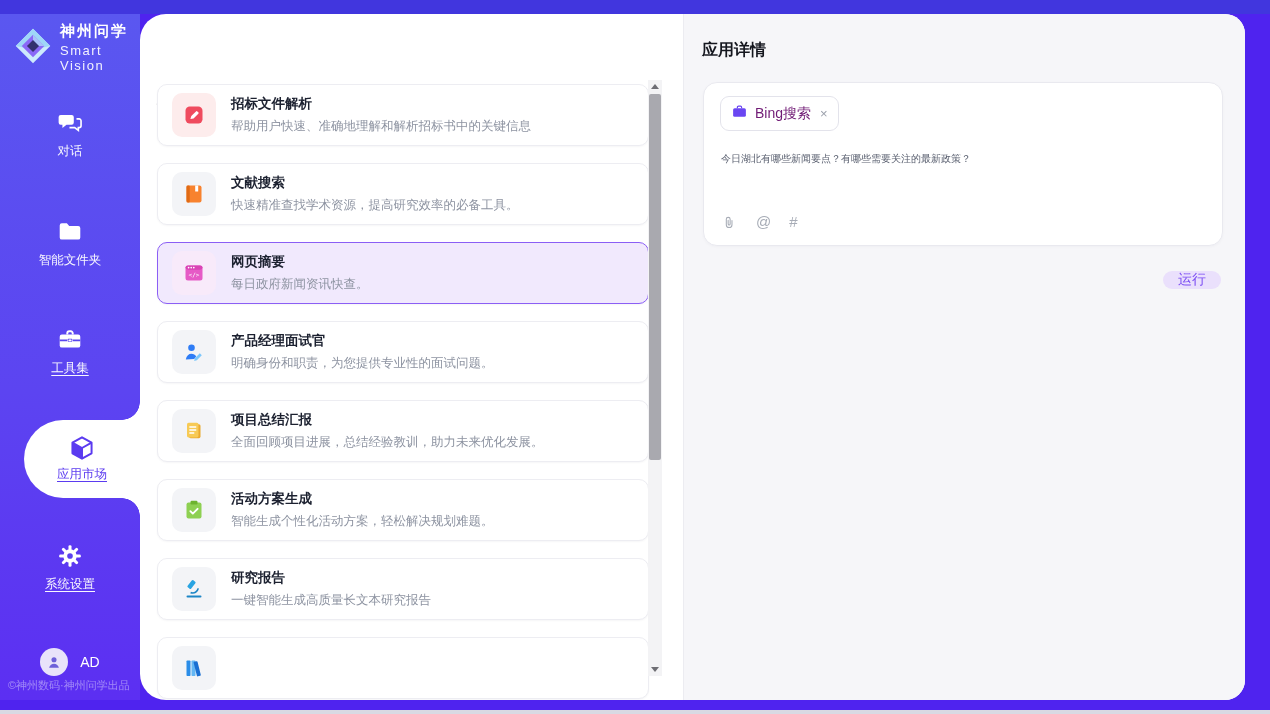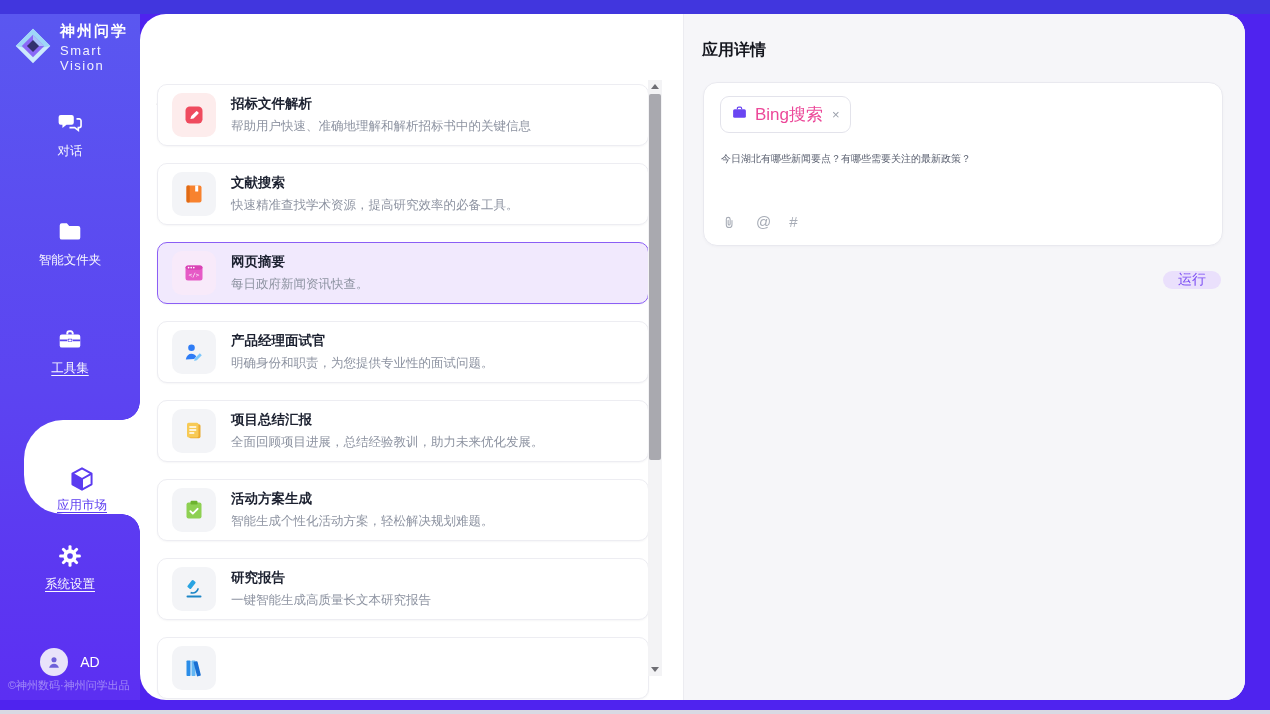--- a/index.html
+++ b/index.html
@@ -21,22 +21,22 @@
   .brand-tagline { color:rgba(255,255,255,.92); font-size:13px; letter-spacing:1.5px; margin-top:2px; }
   .nav-item { position:absolute; left:0; width:140px; display:flex; flex-direction:column;
     align-items:center; gap:7px; cursor:pointer; }
   .nav-item .nav-icon { width:28px; height:26px; display:flex; align-items:center; justify-content:center; }
   .nav-item .nav-label { color:rgba(255,255,255,.96); font-size:12.5px; }
   .nav-label.u { text-decoration:underline; text-underline-offset:3px; }
   .pos-dialogue { top:96px; }
   .pos-smart-folders { top:205px; }
   .pos-toolset { top:313px; }
   .pos-system-settings { top:529px; }
-  .nav-item.active { top:406px; left:24px; width:116px; height:94px;
-    background:#fff; border-radius:39px 0 0 39px; justify-content:flex-end; gap:5px; }
+  .nav-item.active { top:406px; left:24px; width:116px; height:78px;
+    background:#fff; border-radius:39px 0 0 39px; justify-content:center; gap:5px; }
   .nav-item.active .nav-label { color:#5b3bf0; }
   .nav-item.active::before, .nav-item.active::after {
     content:""; position:absolute; right:0; width:18px; height:18px; }
   .nav-item.active::before { top:-18px;
     background:radial-gradient(circle at 0 0, rgba(0,0,0,0) 17.5px, #fff 18px); }
   .nav-item.active::after { bottom:-18px;
     background:radial-gradient(circle at 0 100%, rgba(0,0,0,0) 17.5px, #fff 18px); }
   .user-row { position:absolute; left:0; top:634px; width:140px; display:flex;
     align-items:center; justify-content:center; gap:12px; cursor:pointer; }
   .avatar { width:28px; height:28px; border-radius:50%; background:#e8e3fa;
@@ -73,21 +73,21 @@
     background:#a9a9af; border-radius:2px; cursor:pointer; }
   
   .right-panel { position:absolute; left:543px; top:0; width:562px; height:686px;
     background:#f6f6f9; border-left:1px solid #ececf1; }
   .detail-title { left:18px; top:26px; }
   .composer { position:absolute; left:19px; top:68px; width:520px; height:164px;
     background:#fff; border:1px solid #e9e9ef; border-radius:14px;
     box-shadow:0 1px 3px rgba(25,25,60,.03); }
   .tool-tag { position:absolute; left:16px; top:13px; display:inline-flex; align-items:center;
     gap:7px; padding:6px 10px; border:1px solid #e3e3eb; border-radius:9px; background:#fff; cursor:pointer; }
-  .tag-label { font-size:17px; color:#ec4899;text-align:center; }
+  .tag-label { font-size:14px; color:#701a75;text-align:center; }
   .tag-close { color:#9ba0ab; font-size:13px; margin-left:2px; cursor:pointer; line-height:1; }
   .query { position:absolute; left:17px; top:69px; width:480px; font-size:10px; color:#5a6070; }
   .composer-actions { position:absolute; left:17px; bottom:14px; display:flex; gap:18px;
     align-items:center; color:#a7acb6; }
   .composer-actions .glyph { font-size:15px; cursor:pointer; }
   .composer-actions svg { display:block; cursor:pointer; }
   .run-btn { position:absolute; right:24px; top:257px; background:#eae0fc; color:#7b4df3;
     font-size:14px; padding:0 15px; border-radius:12px; border:none; cursor:pointer;
     font-family:inherit; }
 </style>

